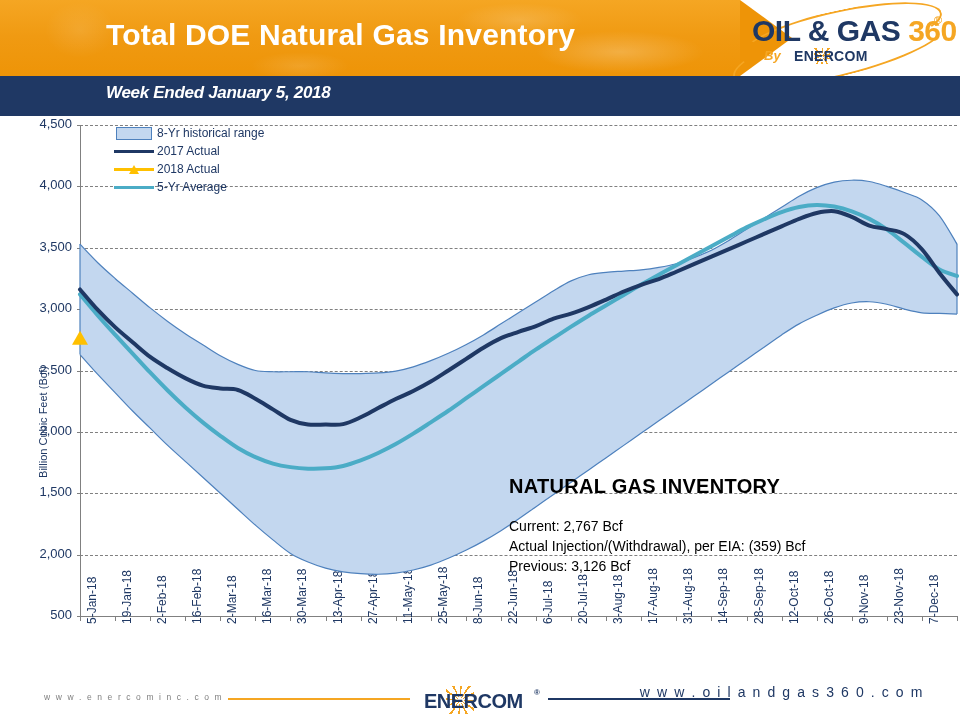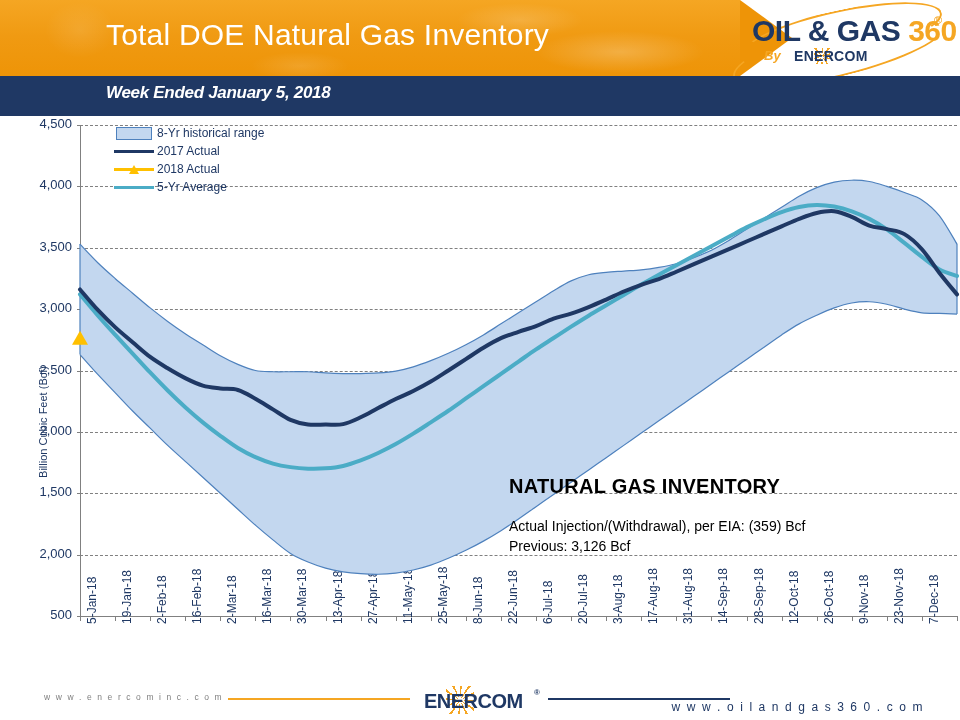--- a/index.html
+++ b/index.html
@@ -29,21 +29,21 @@
   #header-texture{
     position:absolute;left:0;top:0;width:740px;height:76px;
     background:
       radial-gradient(ellipse 120px 30px at 620px 52px, rgba(255,255,255,.22), transparent 70%),
       radial-gradient(ellipse 90px 24px at 520px 20px, rgba(255,255,255,.16), transparent 70%),
       radial-gradient(ellipse 70px 20px at 300px 66px, rgba(255,255,255,.12), transparent 70%),
       radial-gradient(ellipse 50px 40px at 80px 30px, rgba(255,255,255,.10), transparent 70%);
   }
   #chart-title{
     position:absolute;left:106px;top:18px;
-    font-size:30px;font-weight:normal;color:#ffffff;
+    font-size:30px;font-weight:bold;color:#ffffff;
     letter-spacing:.2px;white-space:nowrap;
   }
   
   #logo{
     position:absolute;left:728px;top:8px;width:226px;height:62px;
   }
   #logo-main{
     position:absolute;left:4px;top:6px;
     font-size:30px;font-weight:bold;color:#1F3864;
     letter-spacing:-0.5px;white-space:nowrap;margin-left:20px;
@@ -175,22 +175,22 @@
   }
   
   #footer{
     position:absolute;left:0;top:676px;width:960px;height:44px;background:#ffffff;
   }
   #footer-left{
     position:absolute;left:44px;top:16px;
     font-size:8.5px;color:#808080;letter-spacing:1.6px;white-space:nowrap;
   }
   #footer-right{
-    position:absolute;right:36px;top:24px;
-    font-size:12px;color:#1F3864;letter-spacing:1.6px;white-space:nowrap;
+    position:absolute;right:36px;top:8px;
+    font-size:14px;color:#1F3864;letter-spacing:1.6px;white-space:nowrap;
   }
   #footer-rule-left{
     position:absolute;left:228px;top:22px;width:182px;height:2px;background:#F5A623;
   }
   #footer-rule-right{
     position:absolute;left:548px;top:22px;width:182px;height:2px;background:#1F3864;
   }
   #footer-logo{
     position:absolute;left:416px;top:8px;width:130px;height:30px;
   }
@@ -364,20 +364,21 @@
         <span class="legend-key">
           <span class="key-line" style="background: rgb(75, 172, 198);"></span>
         </span>
         <span class="legend-label">5-Yr Average</span>
       </div>
     </div>
 
   <div id="annotation">
     <div id="ann-title">NATURAL  GAS INVENTORY</div>
     <div id="ann-lines">
+        <div class="ann-line">Current:  2,767  Bcf</div>
         <div class="ann-line">Actual  Injection/(Withdrawal),  per EIA: (359)  Bcf</div>
         <div class="ann-line">Previous:  3,126  Bcf</div>
       </div>
   </div>
 </div>
 
 <div id="footer">
   <div id="footer-left">w w w . e n e r c o m i n c . c o m</div>
   <div id="footer-rule-left"></div>
   <div id="footer-logo">

